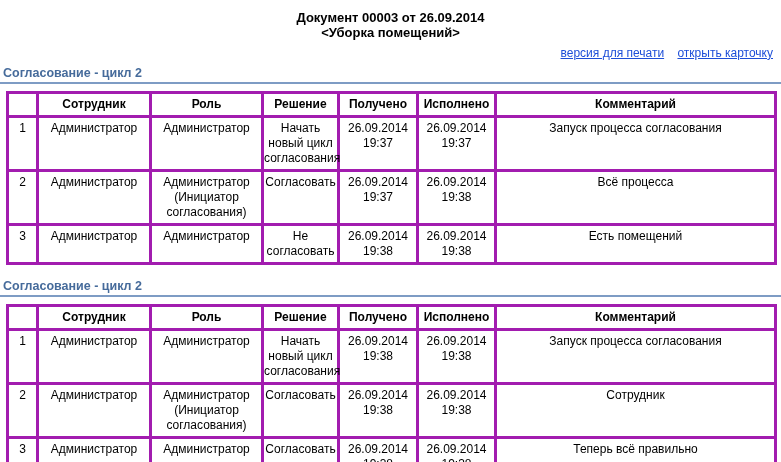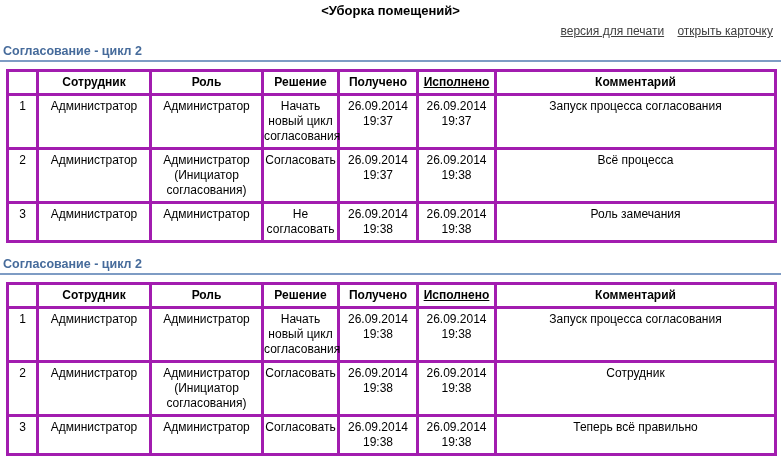--- a/index.html
+++ b/index.html
@@ -25,21 +25,21 @@
   .doc-sub.first { margin-top: 7px; }
 
   .links-row {
     text-align: right;
     padding-right: 8px;
     margin-top: 5px;
     font-size: 12px;
     height: 16px;
   }
   .links-row a {
-    color: #404040;
+    color: #1d4ed8;
     text-decoration: underline;
     margin-left: 10px;
     white-space: nowrap;
   }
 
   .section-title {
     margin-top: 4px;
     padding: 0 0 2px 3px;
     font-size: 12.5px;
     font-weight: bold;
@@ -72,34 +72,35 @@
     text-align: center;
     line-height: 1.25;
   }
   td.comment { text-align: left; padding-left: 6px; }
 
   .c-num  { width: 30px; }
   .c-emp  { width: 113px; }
   .c-role { width: 112px; }
   .c-dec  { width: 76px; }
   .c-rcv  { width: 79px; }
-  .c-exe  { width: 78px; text-decoration: underline; }
+  .c-exe  { width: 78px; }
   .c-com  { width: auto; }
 
   tr.h48 { height: 48px; }
   tr.h52 { height: 52px; }
   tr.h31 { height: 31px; }
   tr.h50 { height: 50px; }
   tr.h35 { height: 35px; }
 </style>
 </head>
 <body>
 
 <div class="page">
 
+  <div class="doc-sub first">Документ 00003 от 26.09.2014</div>
   <div class="doc-sub">&lt;Уборка помещений&gt;</div>
 
   <div class="links-row">
     <a href="#">версия для печати</a>
     <a href="#">открыть карточку</a>
   </div>
 
   <div class="section-title">Согласование - цикл 2</div>
 
   <table class="grid">
@@ -133,21 +134,21 @@
         <td>26.09.2014 19:38</td>
         <td class="comment">Всё процесса</td>
       </tr>
       <tr class="h31">
         <td>3</td>
         <td>Администратор</td>
         <td>Администратор</td>
         <td>Не согласовать</td>
         <td>26.09.2014 19:38</td>
         <td>26.09.2014 19:38</td>
-        <td class="comment">Роль замечания</td>
+        <td class="comment">Есть помещений</td>
       </tr>
     </tbody>
   </table>
 
   <div class="section-title second">Согласование - цикл 2</div>
 
   <table class="grid">
     <thead>
       <tr>
         <th class="c-num"></th>

